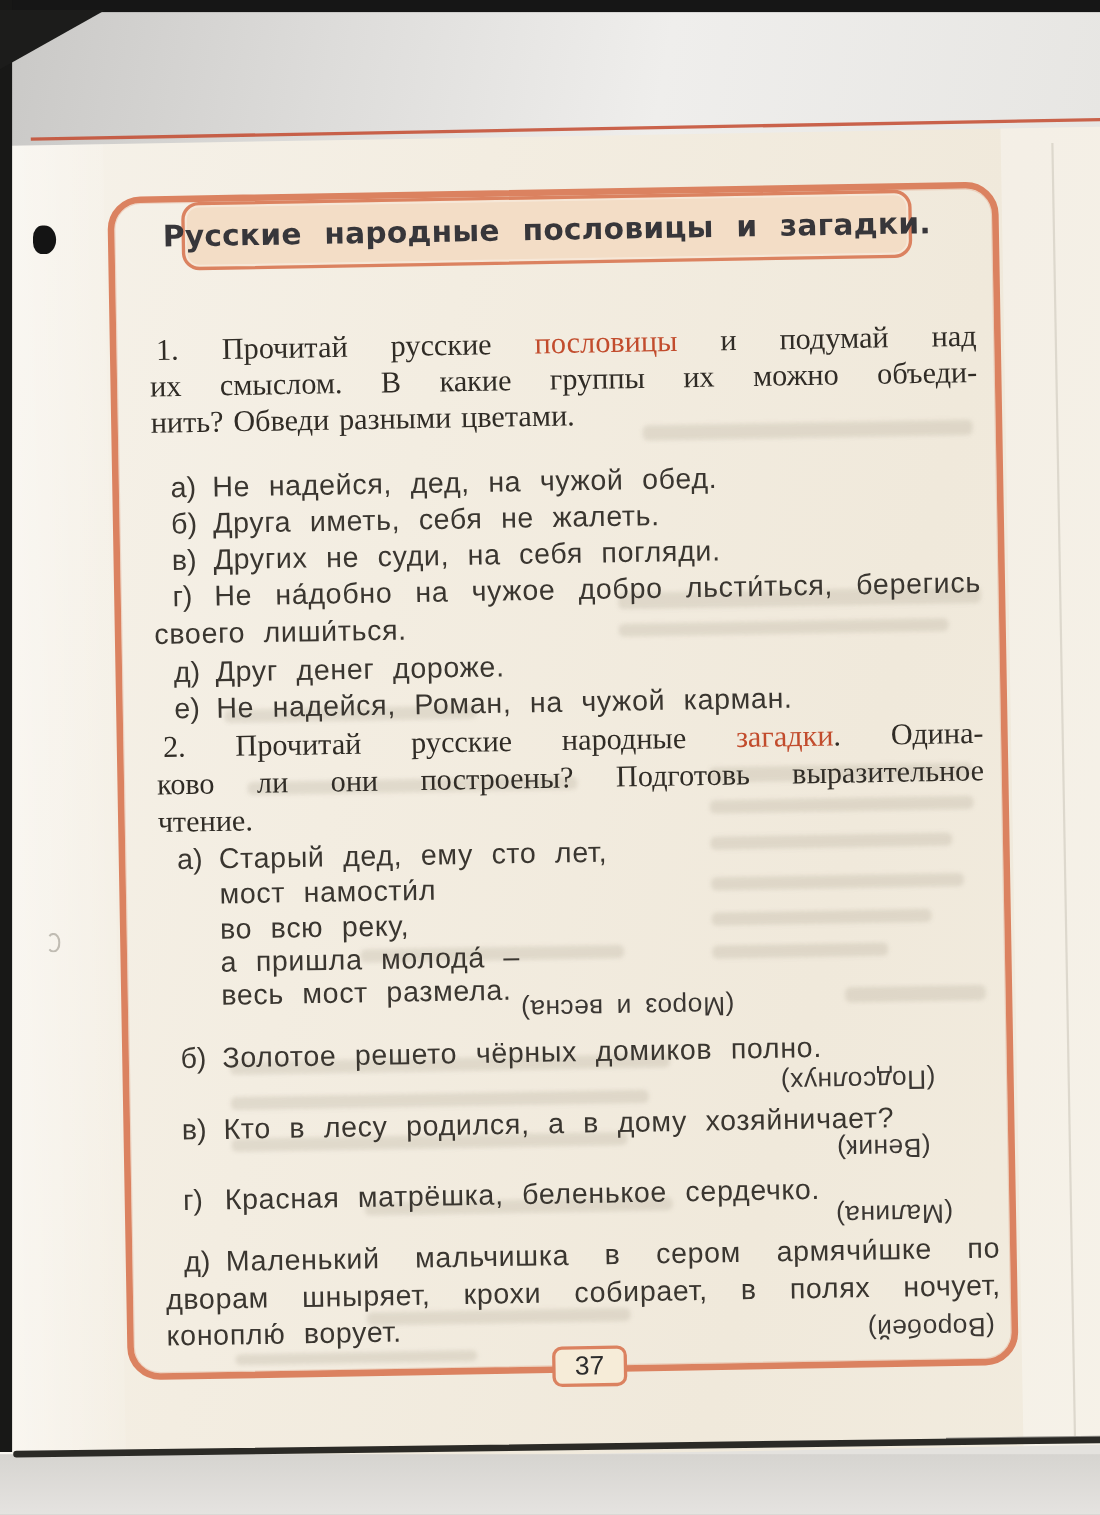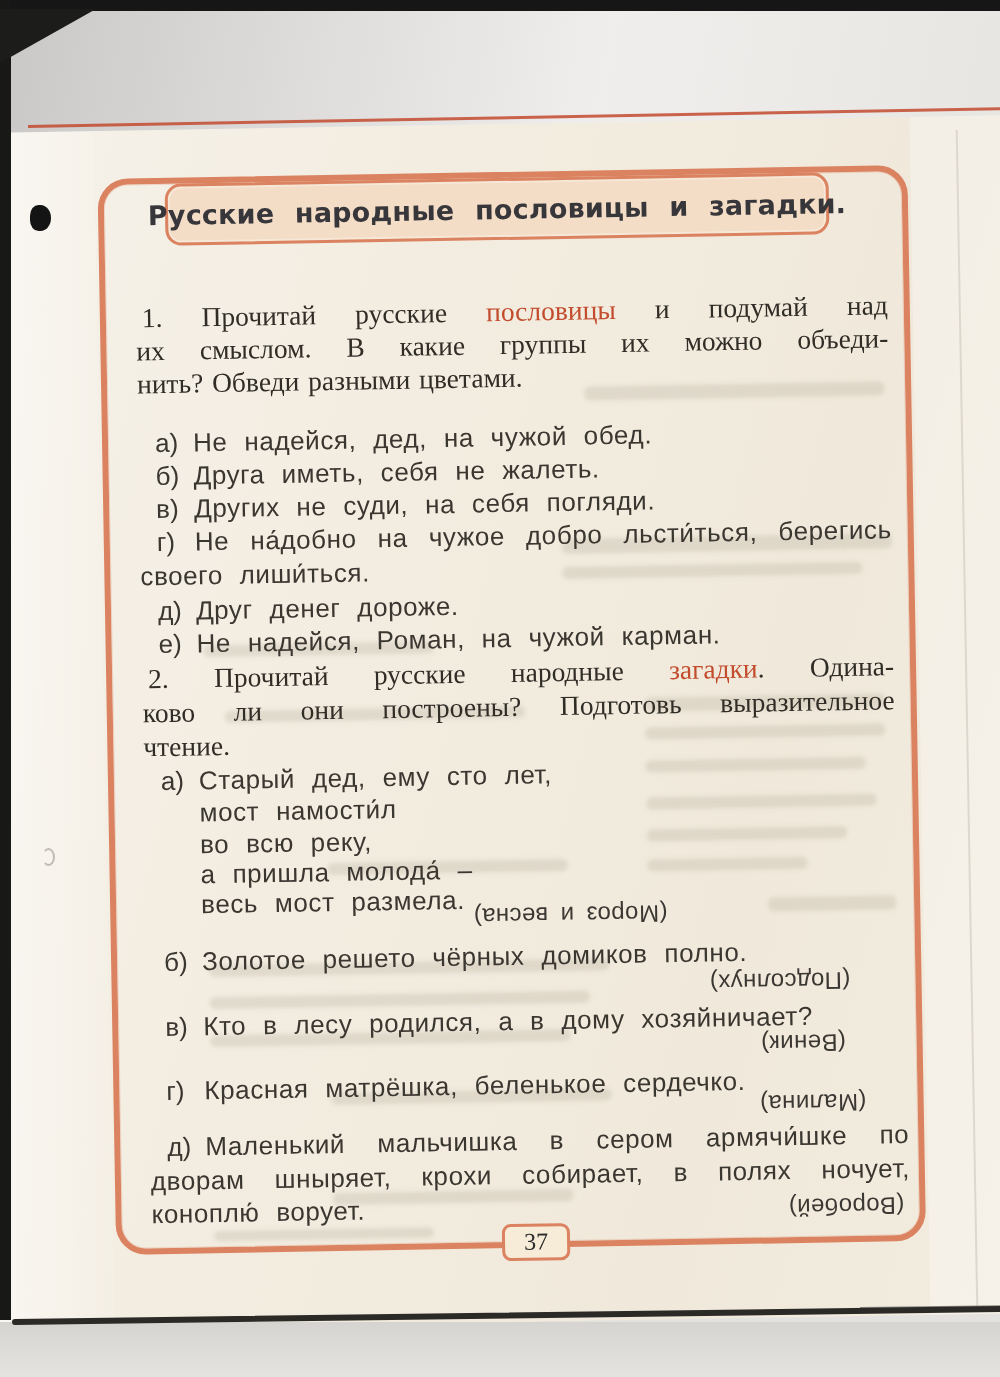--- a/index.html
+++ b/index.html
@@ -59,21 +59,21 @@
   .cont{left:171px;width:752px;}
   .rcont{left:226px;width:700px;}
   .letter{display:inline-block;width:38px;letter-spacing:0;}
   .answer{position:absolute;height:30px;font-family:"Liberation Sans",sans-serif;
     font-size:24px;color:#3b3733;letter-spacing:.4px;word-spacing:5px;white-space:nowrap;
     transform:rotate(180deg);}
 
   .pagenum-box{position:absolute;left:521px;top:1100px;width:68px;height:37px;
     background:#f6ecd8;border:3px solid #db8260;border-radius:9px;z-index:4;
     display:flex;align-items:center;justify-content:center;}
-  .pagenum{font-family:Liberation Serif, serif;font-size:24px;color:#2c2c2c;}
+  .pagenum{font-family:Liberation Sans, sans-serif;font-size:24px;color:#2c2c2c;}
 
   .smudge{position:absolute;background:rgba(152,142,120,.20);border-radius:5px;filter:blur(2px);}
 </style>
 </head>
 <body>
 
 <div class="scan">
 
   <div class="gray-band"></div>
   <div class="red-edge-line"></div>

